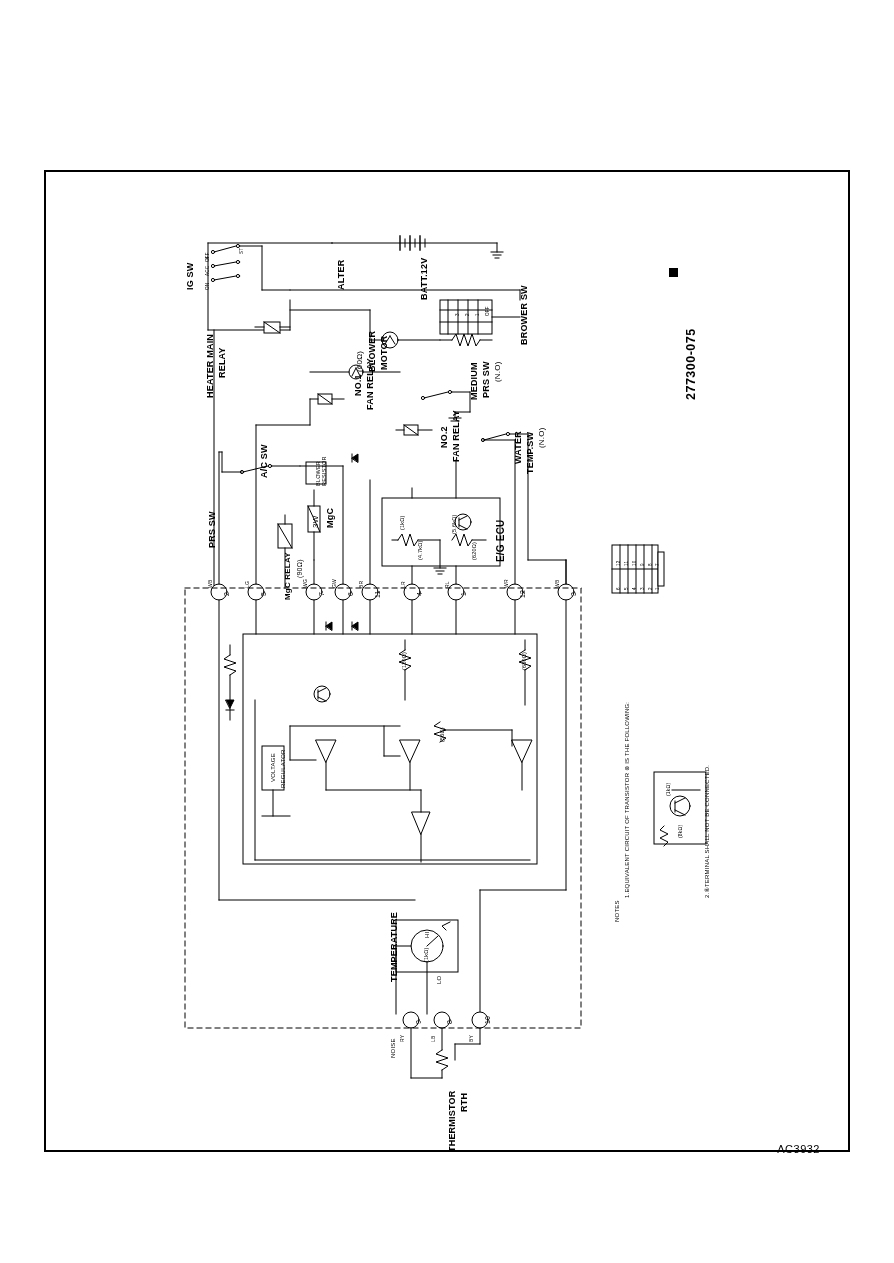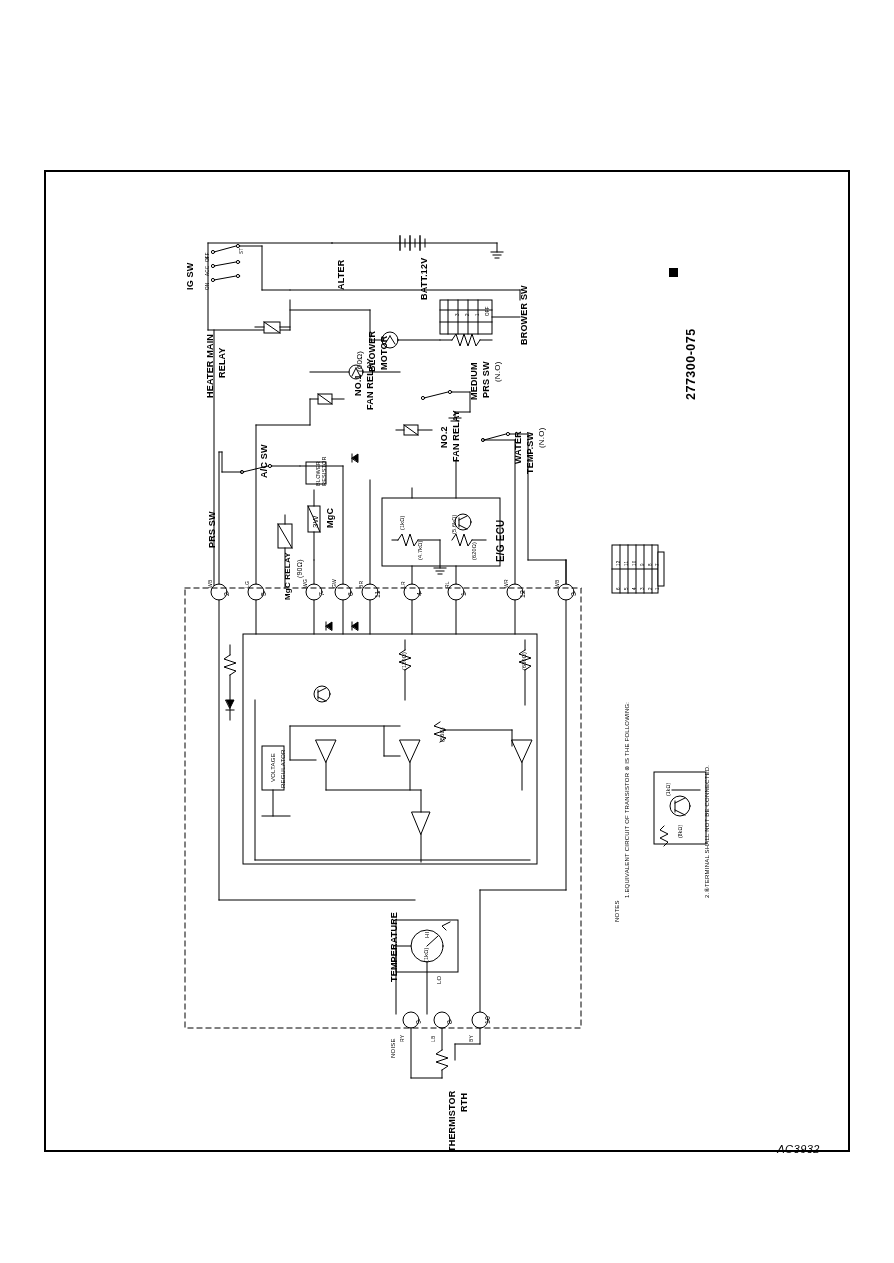--- a/index.html
+++ b/index.html
@@ -61,21 +61,20 @@
     letter-spacing: 0.5px;
     white-space: nowrap;
     transform-origin: left top;
   }
   .corner-code {
     position: absolute;
     right: 74px;
     bottom: 108px;
     font-size: 11px;
     letter-spacing: 0.5px;
-    font-style: italic;
   }
   .square-mark {
     position: absolute;
     width: 9px;
     height: 9px;
     background: #000;
   }
 </style>
 </head>
 <body>

